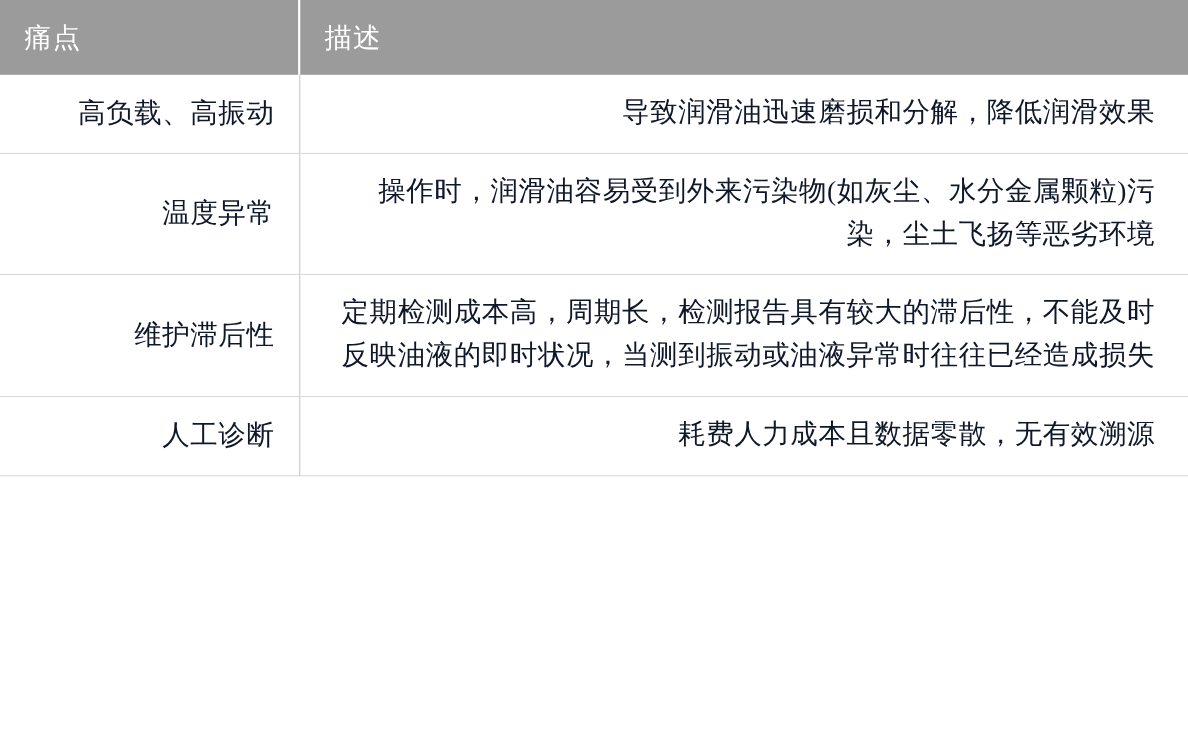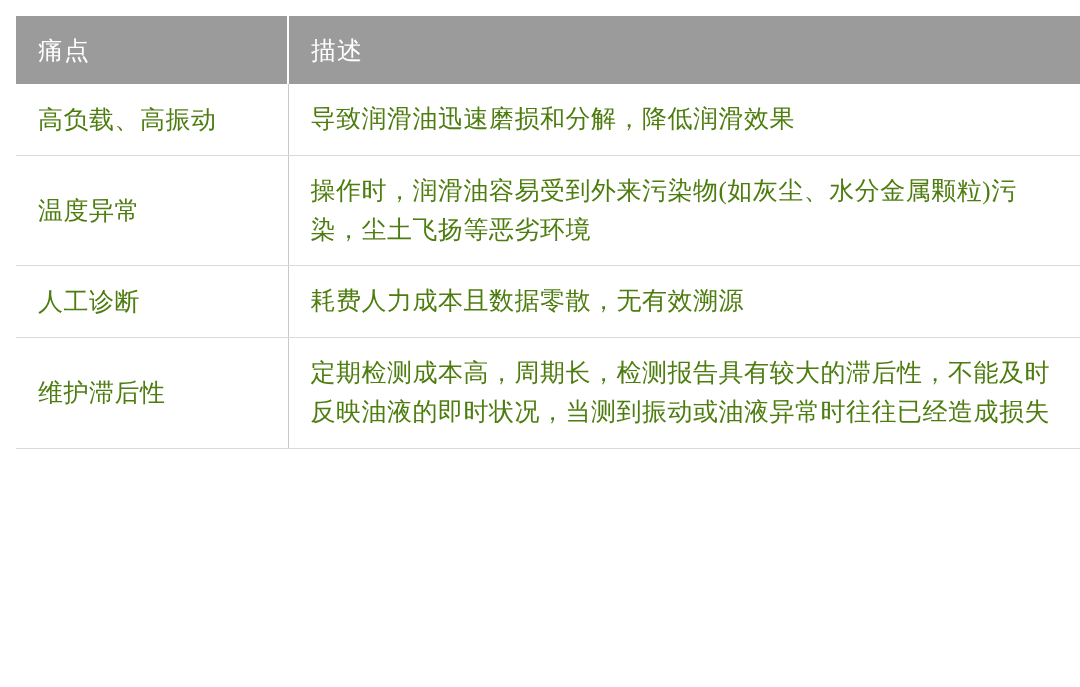--- a/index.html
+++ b/index.html
@@ -10,21 +10,21 @@
   body {
     width: 1080px;
     height: 687px;
     font-family: "Liberation Sans", sans-serif;
     color: #2b2b2b;
     overflow: hidden;
   }
   .table-wrap {
     width: 1080px;
     box-sizing: border-box;
-    padding: 16px;
+    padding: 0;
   }
   table.pain-table {
     border-collapse: collapse;
     width: 1080px;
     table-layout: fixed;
   }
   table.pain-table col.col-term { width: 272px; }
   table.pain-table col.col-desc { width: 808px; }
 
   thead th {
@@ -39,25 +39,26 @@
     height: 40px;
     border: none;
   }
   thead th.term-head {
     border-right: 2px solid #ffffff;
   }
 
   tbody td {
     font-size: 25px;
     line-height: 1.55;
-    color: #4d7c0f;
+    color: #0f172a;
     padding: 16px 22px 16px 22px;
     border-bottom: 1px solid #d9d9d9;
     vertical-align: middle;
     letter-spacing: 0.5px;
+    text-align: right;
   }
   tbody td.term {
     border-right: 1px solid #c9c9c9;
     white-space: nowrap;
   }
   tbody td.desc {
     padding-right: 30px;
     font-family: Liberation Serif, serif;
   }
   tbody tr:last-child td {
@@ -82,22 +83,22 @@
     <tbody>
       <tr>
         <td class="term">高负载、高振动</td>
         <td class="desc">导致润滑油迅速磨损和分解，降低润滑效果</td>
       </tr>
       <tr>
         <td class="term">温度异常</td>
         <td class="desc">操作时，润滑油容易受到外来污染物(如灰尘、水分金属颗粒)污染，尘土飞扬等恶劣环境</td>
       </tr>
       <tr>
+        <td class="term">维护滞后性</td>
+        <td class="desc">定期检测成本高，周期长，检测报告具有较大的滞后性，不能及时反映油液的即时状况，当测到振动或油液异常时往往已经造成损失</td>
+      </tr>
+      <tr>
         <td class="term">人工诊断</td>
         <td class="desc">耗费人力成本且数据零散，无有效溯源</td>
-      </tr>
-      <tr>
-        <td class="term">维护滞后性</td>
-        <td class="desc">定期检测成本高，周期长，检测报告具有较大的滞后性，不能及时反映油液的即时状况，当测到振动或油液异常时往往已经造成损失</td>
       </tr>
     </tbody>
   </table>
 </div>
 
 </body></html>

